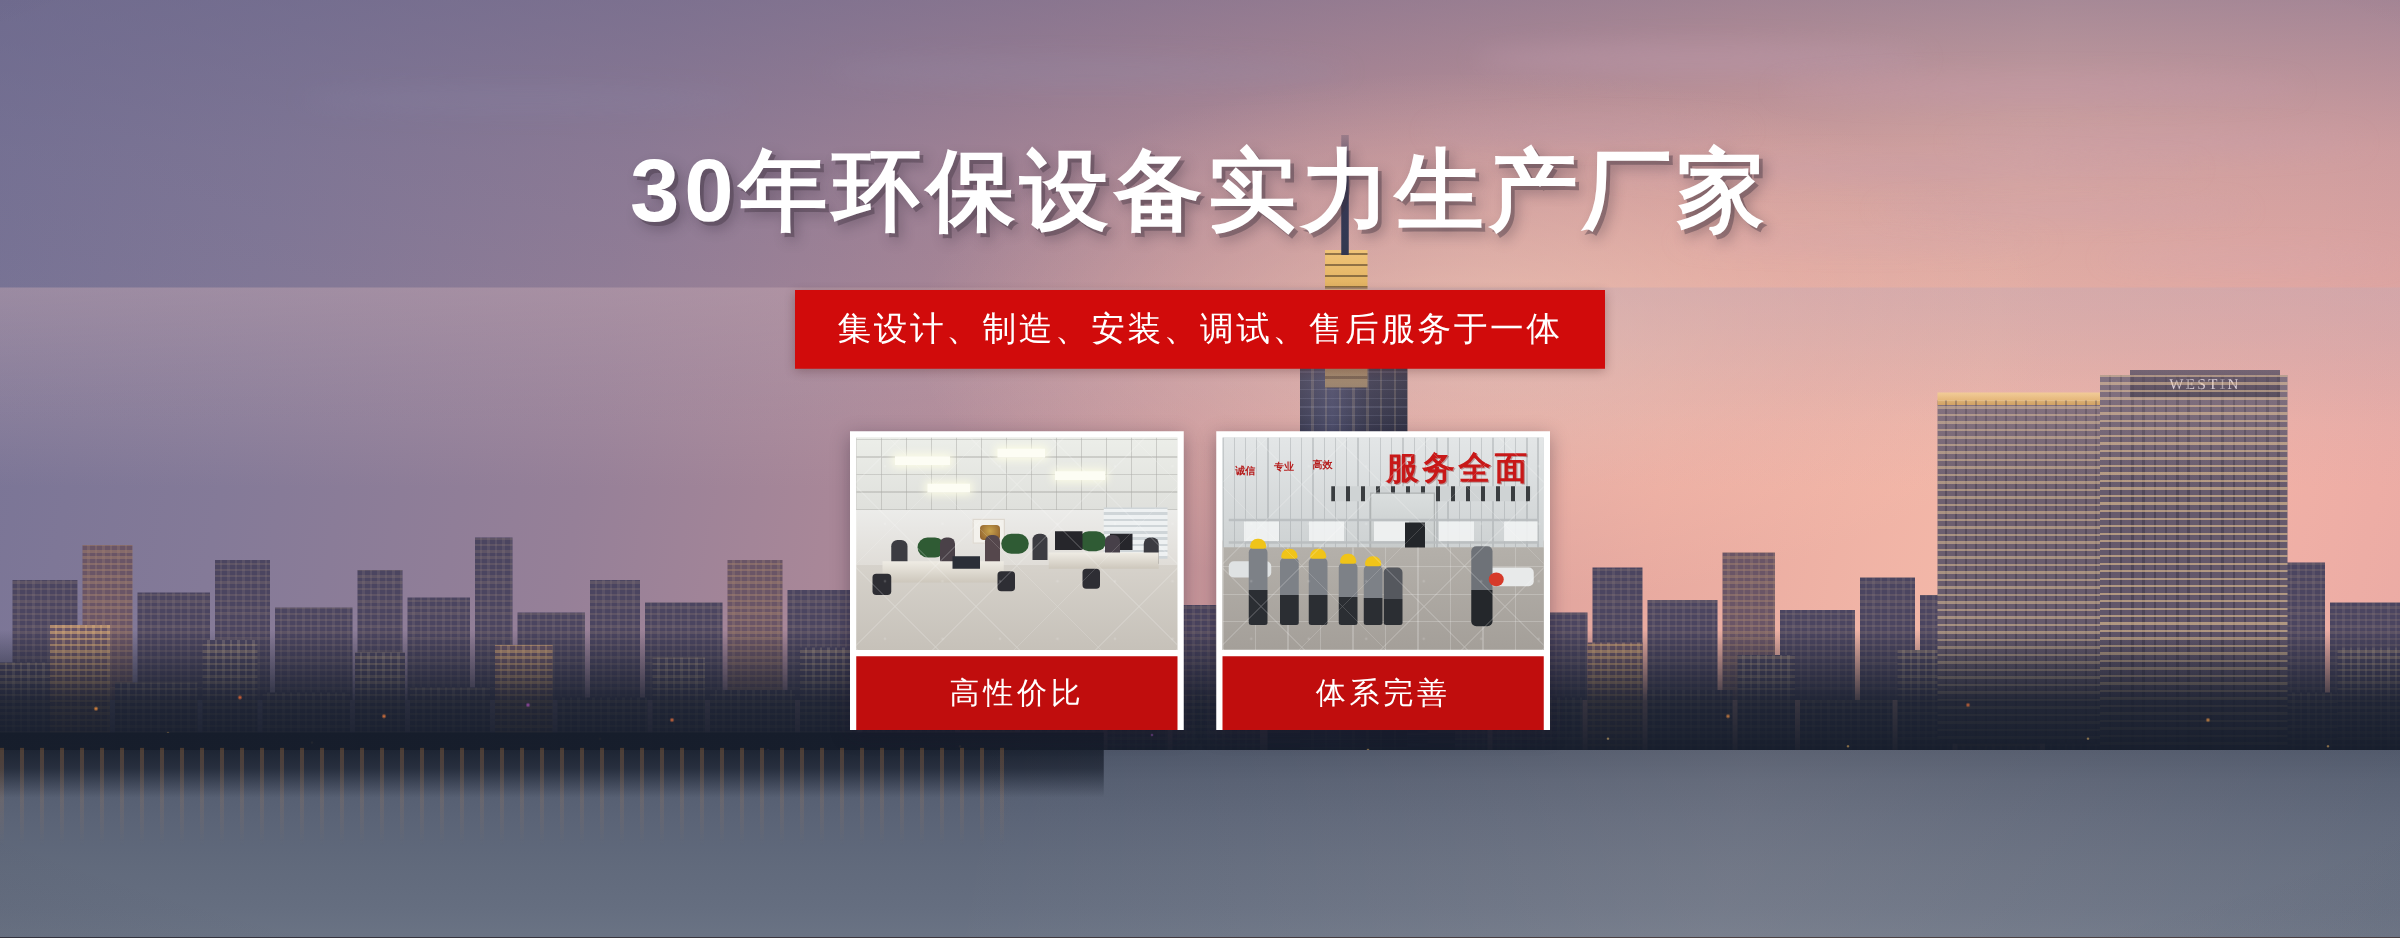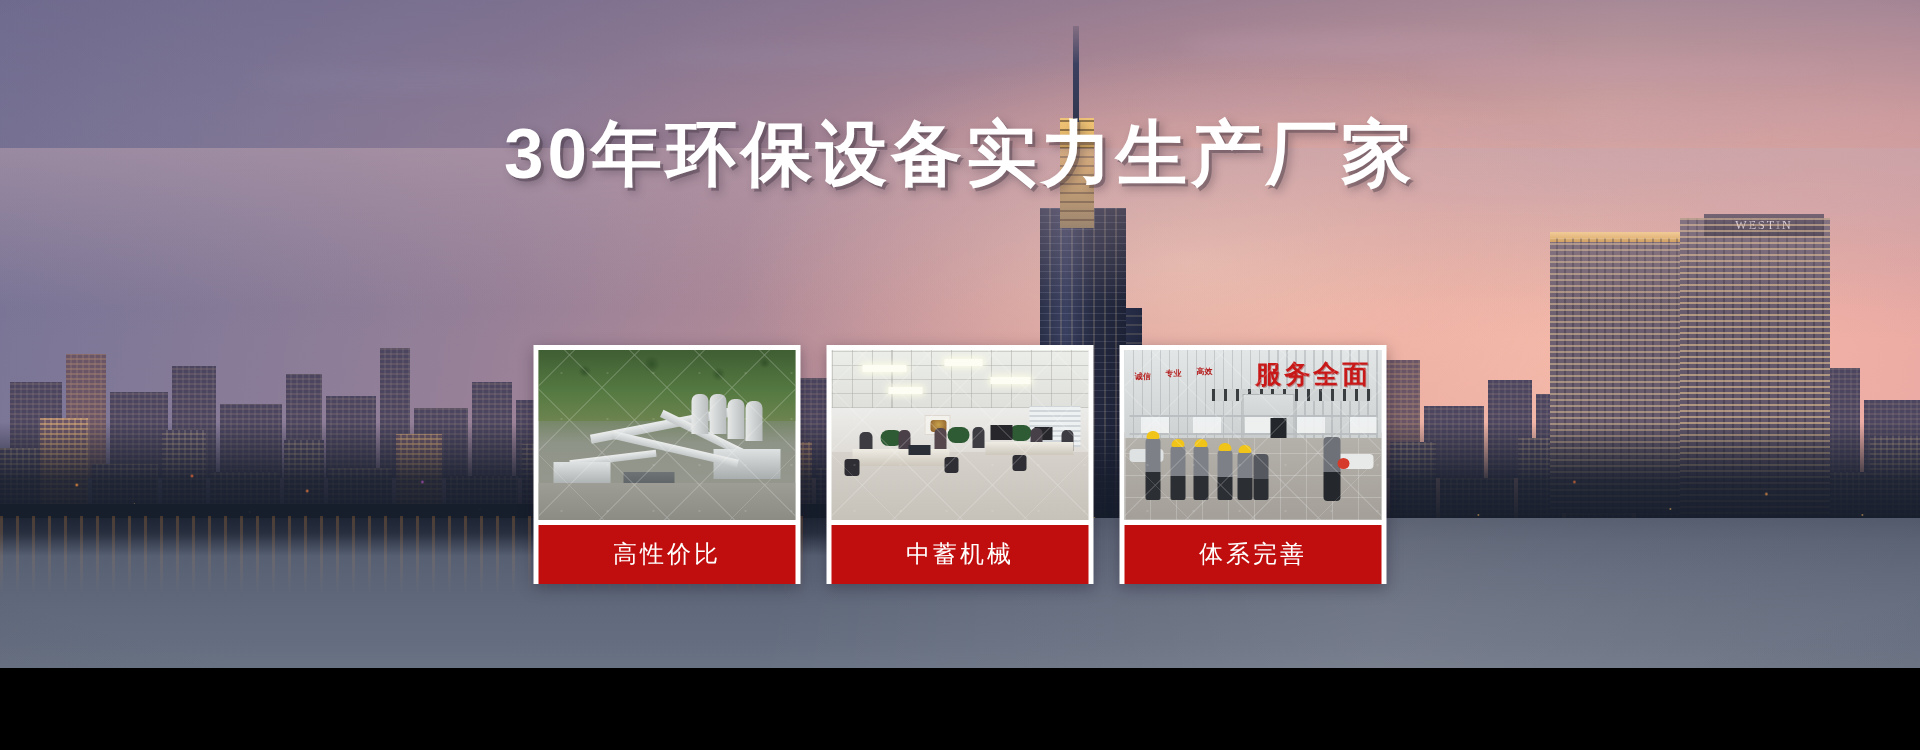--- a/index.html
+++ b/index.html
@@ -1,20 +1,20 @@
 <!DOCTYPE html>
 <html lang="zh"><head>
 <meta charset="utf-8">
 <title>Banner</title>
 <style>
   html,body{margin:0;padding:0;background:#000;}
   *{box-sizing:border-box;}
   #banner{
     position:relative;
-    width:1920px;height:668px;
+    width:1920px;height:750px;
     overflow:hidden;
     font-family:"Liberation Sans","DejaVu Sans",sans-serif;
   }
 
   
   .sky{
     position:absolute;inset:0;
     background:
       linear-gradient(100deg,
         rgba(120,116,150,1) 0%,
@@ -512,44 +512,25 @@
 
     <div class="river"></div>
     <div class="river-shore"></div>
     <div class="river-refl"></div>
     <div class="river-sheen"></div>
   </div>
 
   <div class="vignette"></div>
 
   <div class="headline">30年环保设备实力生产厂家</div>
+  <div class="subline">集设计、制造、安装、调试、售后服务于一体</div>
 
   <div class="cards">
 
 
-    <div class="card">
-      <div class="photo p2">
-        <div class="green"></div>
-        <div class="belt b1"></div>
-        <div class="belt b3"></div>
-        <div class="silo s1"></div>
-          <div class="silo s2"></div>
-        <div class="silo s3"></div>
-          <div class="silo s4"></div>
-        <div class="shed sh3"></div>
-        <div class="belt b2"></div>
-        <div class="belt b4"></div>
-        <div class="shed sh1"></div>
-        <div class="shed sh2"></div>
-        <div class="yard"></div>
-        <div class="wm"></div>
-        <div class="wmdots"></div>
-      </div>
-      <div class="caption">高性价比</div>
-    </div>
 
     <div class="card">
       <div class="photo p3">
         <div class="ceil"></div>
         <div class="lamp l1"></div>
           <div class="lamp l2"></div>
         <div class="lamp l3"></div>
           <div class="lamp l4"></div>
         <div class="wall"></div>
         <div class="poster"></div>
@@ -568,21 +549,21 @@
           <div class="ppl pf"></div>
         <div class="desk d1"></div>
           <div class="desk d2"></div>
         <div class="lap"></div>
         <div class="chair c1"></div>
           <div class="chair c2"></div>
           <div class="chair c3"></div>
         <div class="wm"></div>
         <div class="wmdots"></div>
       </div>
-      <div class="caption">中蓄机械</div>
+      <div class="caption">高性价比</div>
     </div>
 
     <div class="card">
       <div class="photo p4">
         <div class="wallw"></div>
         <div class="bigred">服务全面</div>
         <div class="smred sr1">诚信</div>
         <div class="smred sr2">专业</div>
         <div class="smred sr3">高效</div>
         <div class="louvre"></div>

